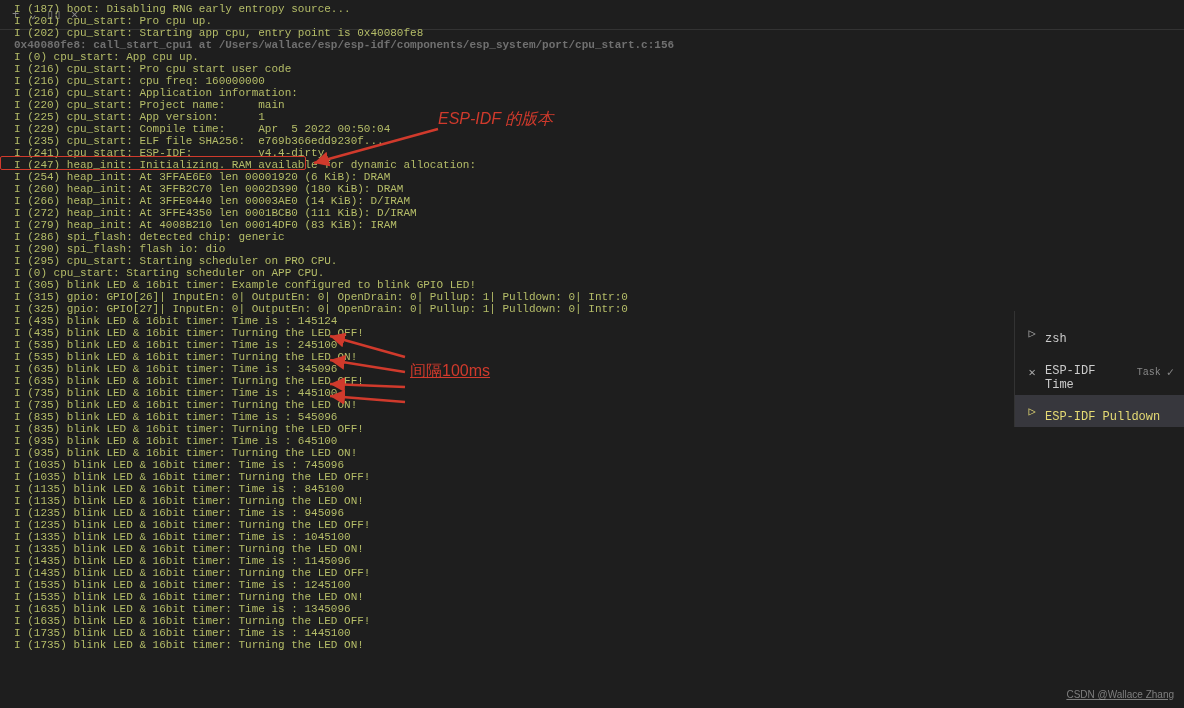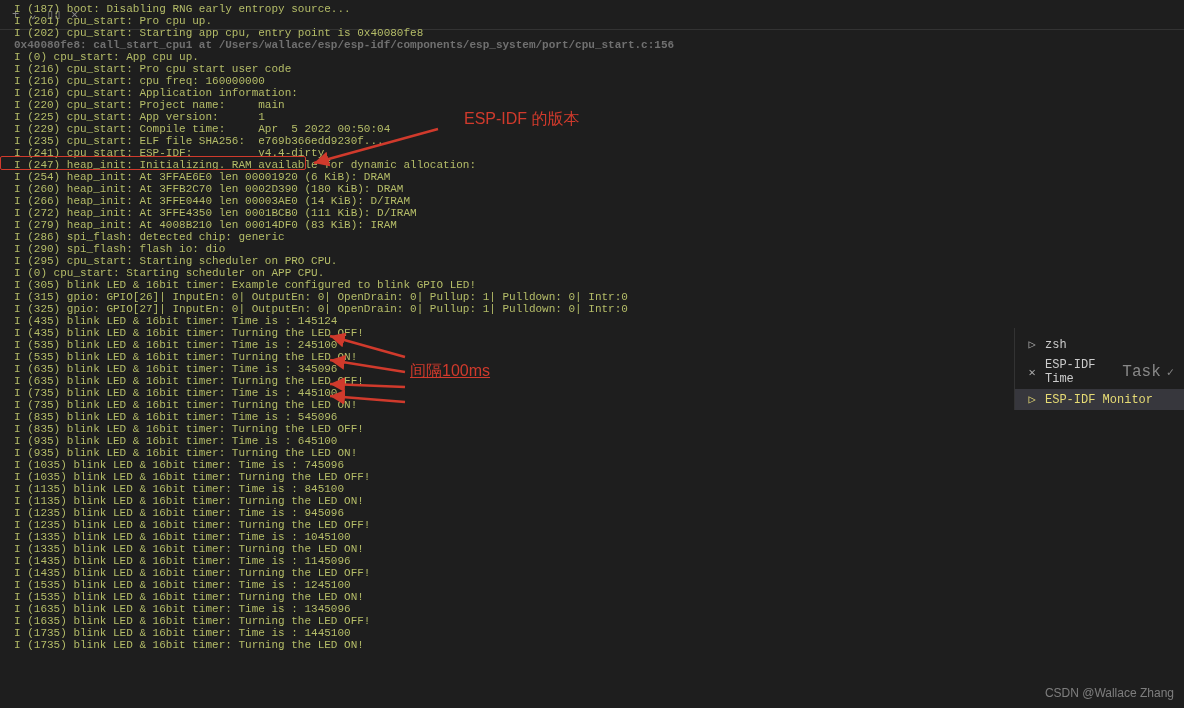--- a/index.html
+++ b/index.html
@@ -70,49 +70,50 @@
     align-items: center;
     gap: 6px;
     padding: 3px 10px;
     color: #ccc;
     cursor: pointer;
   }
   .side-item.active { background: #37373d; color: #e6db74; }
   .side-item .chk { color: #888; margin-left: auto; }
   .side-item .ico { width: 14px; display:inline-flex; align-items:center; justify-content:center; color:#aaa;}
   .side-item.active .ico { color:#e6db74; }
-  .side-label { flex: 1; }
-  .side-sublabel { color: #888; font-size: 16px; margin-left: 4px; }
+  .side-label { flex: 1; margin-top: 12px; }
+  .side-sublabel { color: #888; font-size: 10px; margin-left: 4px; }
   .watermark {
     position: absolute;
     right: 10px;
     bottom: 8px;
     color: rgba(220,220,220,0.5);
     font-family: Arial, sans-serif;
-    font-size: 12px;
+    font-size: 10px;
     pointer-events: none;
+    text-decoration: underline;
   }
 </style>
 </head>
 <body>
 
 <div class="top-bar">
   <div class="top-actions">
     <span>+</span>
     <span>⌄</span>
     <span>▯▯</span>
     <span>✕</span>
   </div>
 </div>
 
 <div class="main">
   <div class="terminal" id="term"><div class="line">I (187) boot: Disabling RNG early entropy source...</div><div class="line">I (201) cpu_start: Pro cpu up.</div><div class="line">I (202) cpu_start: Starting app cpu, entry point is 0x40080fe8</div><div class="line hex">0x40080fe8: call_start_cpu1 at /Users/wallace/esp/esp-idf/components/esp_system/port/cpu_start.c:156</div><div class="line"></div><div class="line">I (0) cpu_start: App cpu up.</div><div class="line">I (216) cpu_start: Pro cpu start user code</div><div class="line">I (216) cpu_start: cpu freq: 160000000</div><div class="line">I (216) cpu_start: Application information:</div><div class="line">I (220) cpu_start: Project name:     main</div><div class="line">I (225) cpu_start: App version:      1</div><div class="line">I (229) cpu_start: Compile time:     Apr  5 2022 00:50:04</div><div class="line">I (235) cpu_start: ELF file SHA256:  e769b366edd9230f...</div><div class="line">I (241) cpu_start: ESP-IDF:          v4.4-dirty</div><div class="line">I (247) heap_init: Initializing. RAM available for dynamic allocation:</div><div class="line">I (254) heap_init: At 3FFAE6E0 len 00001920 (6 KiB): DRAM</div><div class="line">I (260) heap_init: At 3FFB2C70 len 0002D390 (180 KiB): DRAM</div><div class="line">I (266) heap_init: At 3FFE0440 len 00003AE0 (14 KiB): D/IRAM</div><div class="line">I (272) heap_init: At 3FFE4350 len 0001BCB0 (111 KiB): D/IRAM</div><div class="line">I (279) heap_init: At 4008B210 len 00014DF0 (83 KiB): IRAM</div><div class="line">I (286) spi_flash: detected chip: generic</div><div class="line">I (290) spi_flash: flash io: dio</div><div class="line">I (295) cpu_start: Starting scheduler on PRO CPU.</div><div class="line">I (0) cpu_start: Starting scheduler on APP CPU.</div><div class="line">I (305) blink LED &amp; 16bit timer: Example configured to blink GPIO LED!</div><div class="line">I (315) gpio: GPIO[26]| InputEn: 0| OutputEn: 0| OpenDrain: 0| Pullup: 1| Pulldown: 0| Intr:0</div><div class="line">I (325) gpio: GPIO[27]| InputEn: 0| OutputEn: 0| OpenDrain: 0| Pullup: 1| Pulldown: 0| Intr:0</div><div class="line">I (435) blink LED &amp; 16bit timer: Time is : 145124</div><div class="line">I (435) blink LED &amp; 16bit timer: Turning the LED OFF!</div><div class="line">I (535) blink LED &amp; 16bit timer: Time is : 245100</div><div class="line">I (535) blink LED &amp; 16bit timer: Turning the LED ON!</div><div class="line">I (635) blink LED &amp; 16bit timer: Time is : 345096</div><div class="line">I (635) blink LED &amp; 16bit timer: Turning the LED OFF!</div><div class="line">I (735) blink LED &amp; 16bit timer: Time is : 445100</div><div class="line">I (735) blink LED &amp; 16bit timer: Turning the LED ON!</div><div class="line">I (835) blink LED &amp; 16bit timer: Time is : 545096</div><div class="line">I (835) blink LED &amp; 16bit timer: Turning the LED OFF!</div><div class="line">I (935) blink LED &amp; 16bit timer: Time is : 645100</div><div class="line">I (935) blink LED &amp; 16bit timer: Turning the LED ON!</div><div class="line">I (1035) blink LED &amp; 16bit timer: Time is : 745096</div><div class="line">I (1035) blink LED &amp; 16bit timer: Turning the LED OFF!</div><div class="line">I (1135) blink LED &amp; 16bit timer: Time is : 845100</div><div class="line">I (1135) blink LED &amp; 16bit timer: Turning the LED ON!</div><div class="line">I (1235) blink LED &amp; 16bit timer: Time is : 945096</div><div class="line">I (1235) blink LED &amp; 16bit timer: Turning the LED OFF!</div><div class="line">I (1335) blink LED &amp; 16bit timer: Time is : 1045100</div><div class="line">I (1335) blink LED &amp; 16bit timer: Turning the LED ON!</div><div class="line">I (1435) blink LED &amp; 16bit timer: Time is : 1145096</div><div class="line">I (1435) blink LED &amp; 16bit timer: Turning the LED OFF!</div><div class="line">I (1535) blink LED &amp; 16bit timer: Time is : 1245100</div><div class="line">I (1535) blink LED &amp; 16bit timer: Turning the LED ON!</div><div class="line">I (1635) blink LED &amp; 16bit timer: Time is : 1345096</div><div class="line">I (1635) blink LED &amp; 16bit timer: Turning the LED OFF!</div><div class="line">I (1735) blink LED &amp; 16bit timer: Time is : 1445100</div><div class="line">I (1735) blink LED &amp; 16bit timer: Turning the LED ON!</div>
     
     <div class="highlight-box" style="left:0px; top:159px; width:306px; height:14px;"></div>
-    <div class="annotation" style="left:464px; top:116px;">ESP-IDF 的版本</div>
+    <div class="annotation" style="left:438px; top:116px;font-style:italic;">ESP-IDF 的版本</div>
     <div class="annotation" style="left:410px; top:368px;text-decoration:underline;">间隔100ms</div>
     <svg class="arrows">
       <defs>
         <marker id="ah" markerWidth="8" markerHeight="8" refX="6" refY="3" orient="auto">
           <path d="M0,0 L6,3 L0,6 Z" fill="#d03a2c"></path>
         </marker>
       </defs>
       <line x1="438" y1="132" x2="314" y2="166" stroke="#d03a2c" stroke-width="2.5" marker-end="url(#ah)"></line>
       <line x1="405" y1="360" x2="330" y2="339" stroke="#d03a2c" stroke-width="2.5" marker-end="url(#ah)"></line>
       <line x1="405" y1="375" x2="330" y2="363" stroke="#d03a2c" stroke-width="2.5" marker-end="url(#ah)"></line>
@@ -127,18 +128,18 @@
       <span class="side-label">zsh</span>
     </div>
     <div class="side-item">
       <span class="ico">✕</span>
       <span class="side-label">ESP-IDF Time</span>
       <span class="side-sublabel">Task</span>
       <span class="chk">✓</span>
     </div>
     <div class="side-item active">
       <span class="ico">▷</span>
-      <span class="side-label">ESP-IDF Monitor</span>
+      <span class="side-label">ESP-IDF Pulldown</span>
     </div>
   </div>
 </div>
 
 <div class="watermark">CSDN @Wallace Zhang</div>
 
 </body></html>

